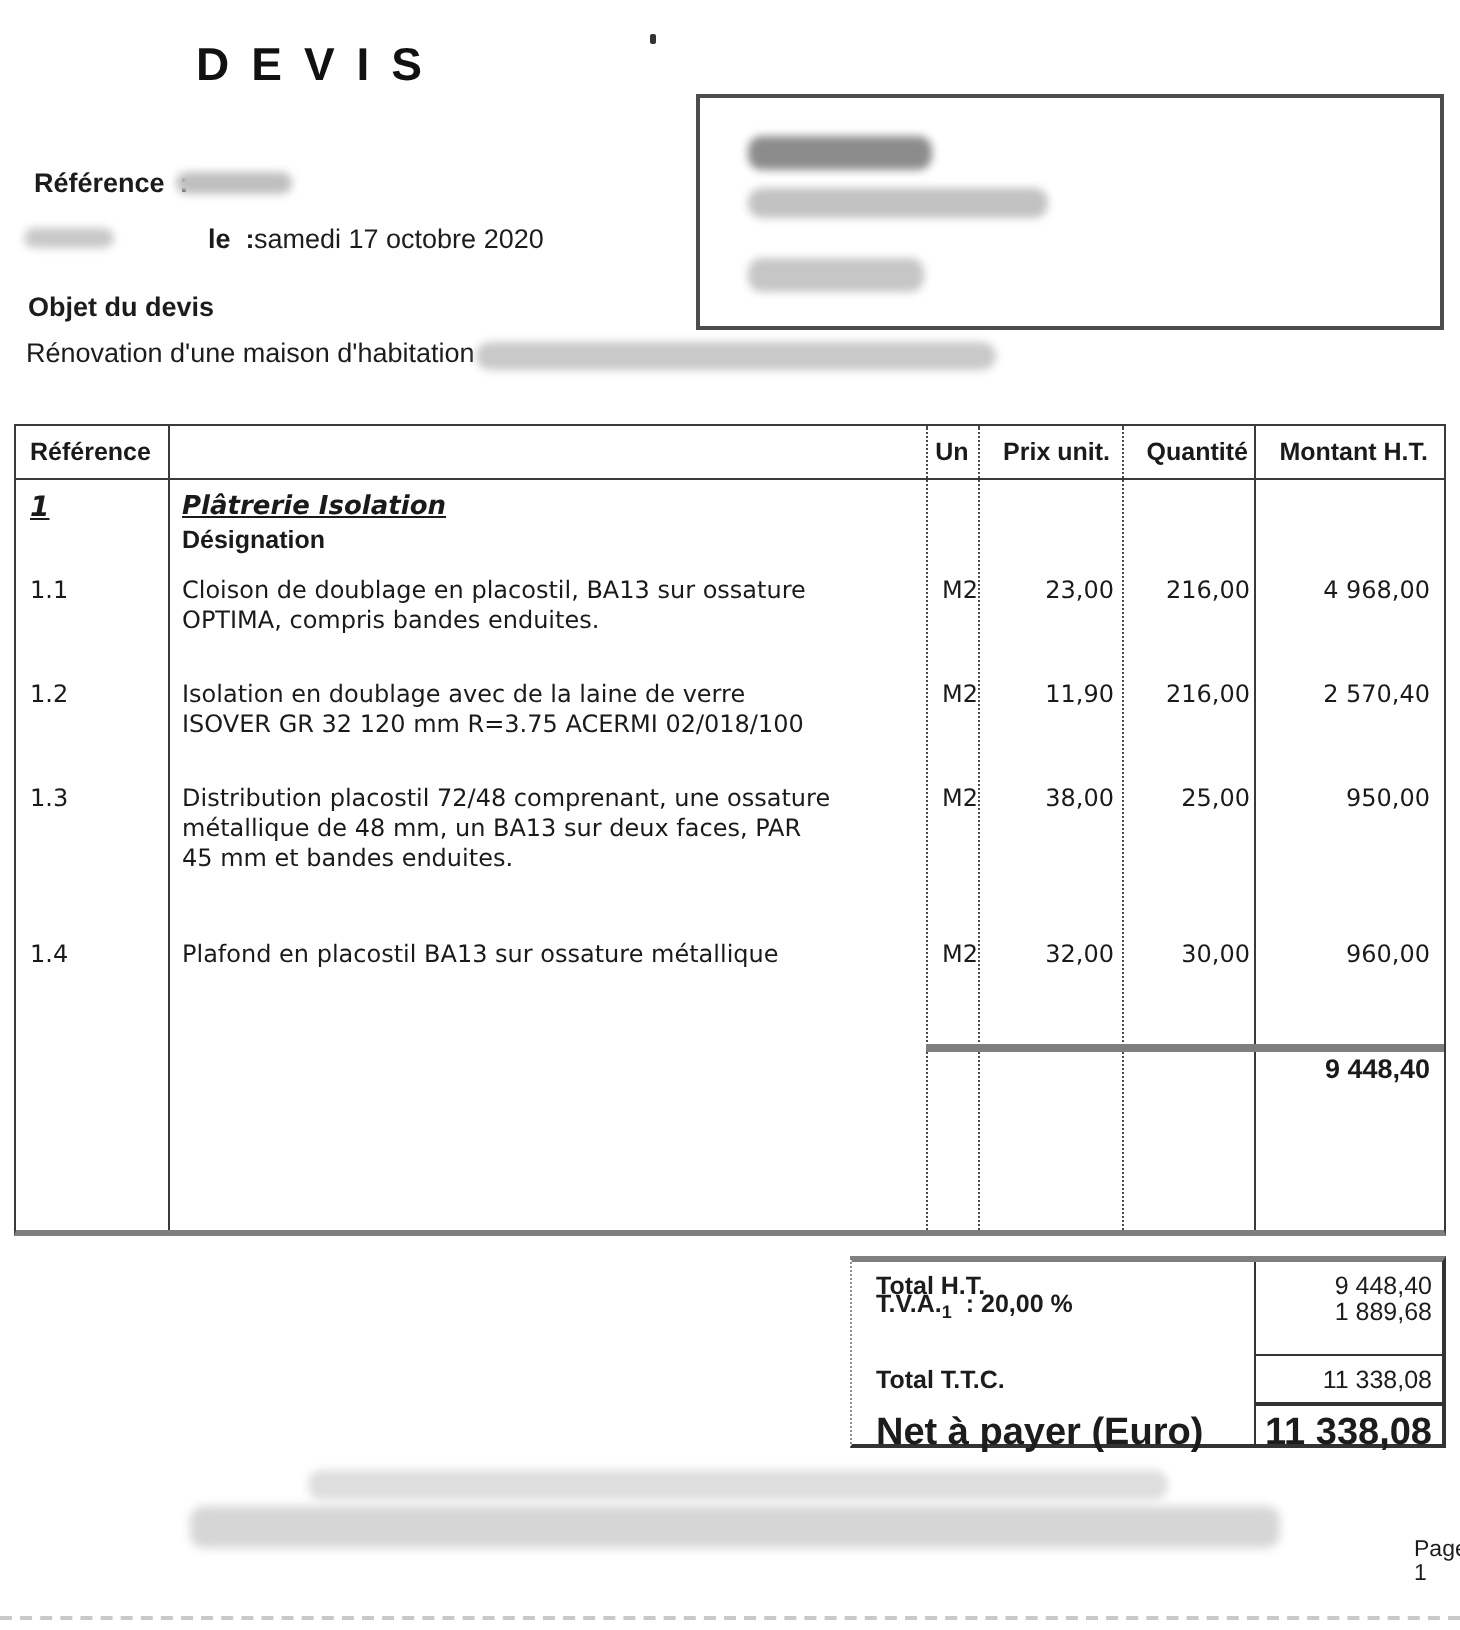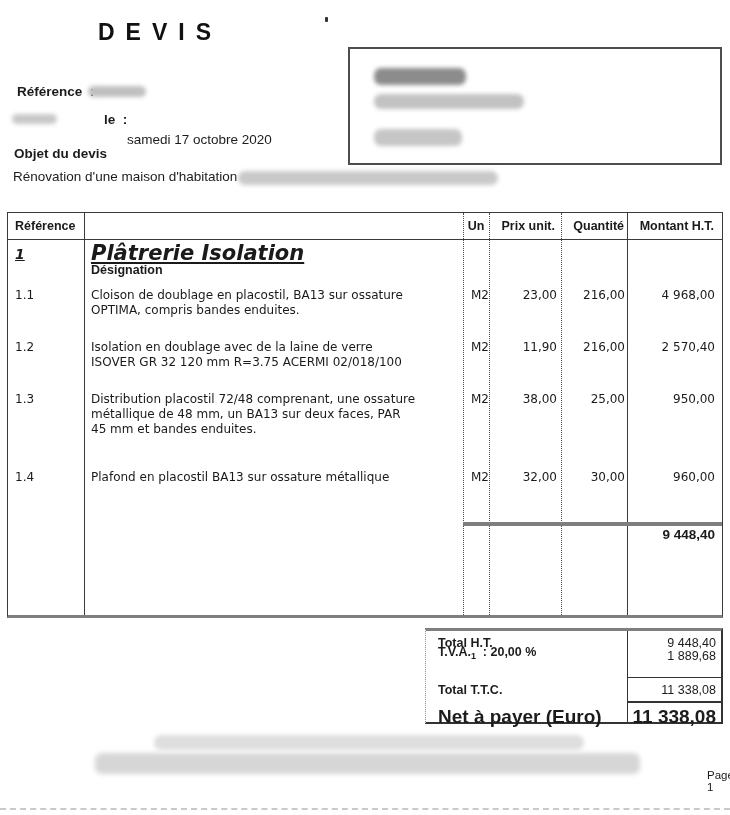--- a/index.html
+++ b/index.html
@@ -41,21 +41,21 @@
   .c-des {position:absolute; left:83px; width:376px; line-height:15px;}
   .c-des div { white-space:nowrap; }
   .c-un  {position:absolute; left:455px; width:26px; text-align:right;}
   .c-pu  {position:absolute; left:481px; width:68px; text-align:right;}
   .c-qt  {position:absolute; left:553px; width:64px; text-align:right;}
   .c-mt  {position:absolute; left:619px; width:92px; text-align:right; padding-right:4px;}
 
   .section-row { top:33px; }
   .section-ref, .section-title { font-weight:bold; font-style:italic; text-decoration:underline; }
   .section-ref { font-size:14px; }
-  .section-title { font-size:21px;margin-top:32px; }
+  .section-title { font-size:13px;margin-top:32px; }
 
   .sub-bar { position:absolute; left:455px; width:259px; top:309px; height:4px; background:#7f7f7f; }
   .sub-label { position:absolute; left:140px; width:315px; top:314px; text-align:right;
                font-family:"Liberation Sans",sans-serif; font-size:13.5px; white-space:pre; }
   .sub-amount { position:absolute; left:619px; width:92px; top:314px; text-align:right;
                 padding-right:4px; font-family:"Liberation Sans",sans-serif;
                 font-size:13.5px; font-weight:bold; }
 
   
   .totals { position:absolute; left:425px; top:628px; width:298px; height:96px;
@@ -86,21 +86,21 @@
     <div class="blob" style="left:24px; top:19px; width:92px; height:17px; background:#8c8c8c;"></div>
     <div class="blob" style="left:24px; top:45px; width:150px; height:15px; background:#c2c2c2;"></div>
     <div class="blob" style="left:24px; top:80px; width:88px; height:17px; background:#c6c6c6;"></div>
   </div>
 
   <div class="abs label-b" style="left:17px; top:84px;">Référence  :</div>
   <div class="blob" style="left:88px; top:86px; width:58px; height:11px; background:#bfbfbf;"></div>
 
   <div class="blob" style="left:12px; top:114px; width:45px; height:10px; background:#c8c8c8;"></div>
   <div class="abs label-b" style="left:104px; top:112px;">le  :</div>
-  <div class="abs plain-t" style="left:127px; top:112px;margin-top:20px;">samedi 17 octobre 2020</div>
+  <div class="abs plain-t" style="left:127px; top:112px;">samedi 17 octobre 2020</div>
 
   <div class="abs label-b" style="left:14px; top:146px;">Objet du devis</div>
   <div class="abs plain-t" style="left:13px; top:169px;">Rénovation d'une maison d'habitation</div>
   <div class="blob" style="left:238px; top:171px; width:260px; height:14px; background:#c9c9c9;"></div>
 
   <div class="qtable">
 
     <div class="vline-solid" style="left:76px;"></div>
     <div class="vline-dot" style="left:455px;"></div>
     <div class="vline-dot" style="left:481px;"></div>

